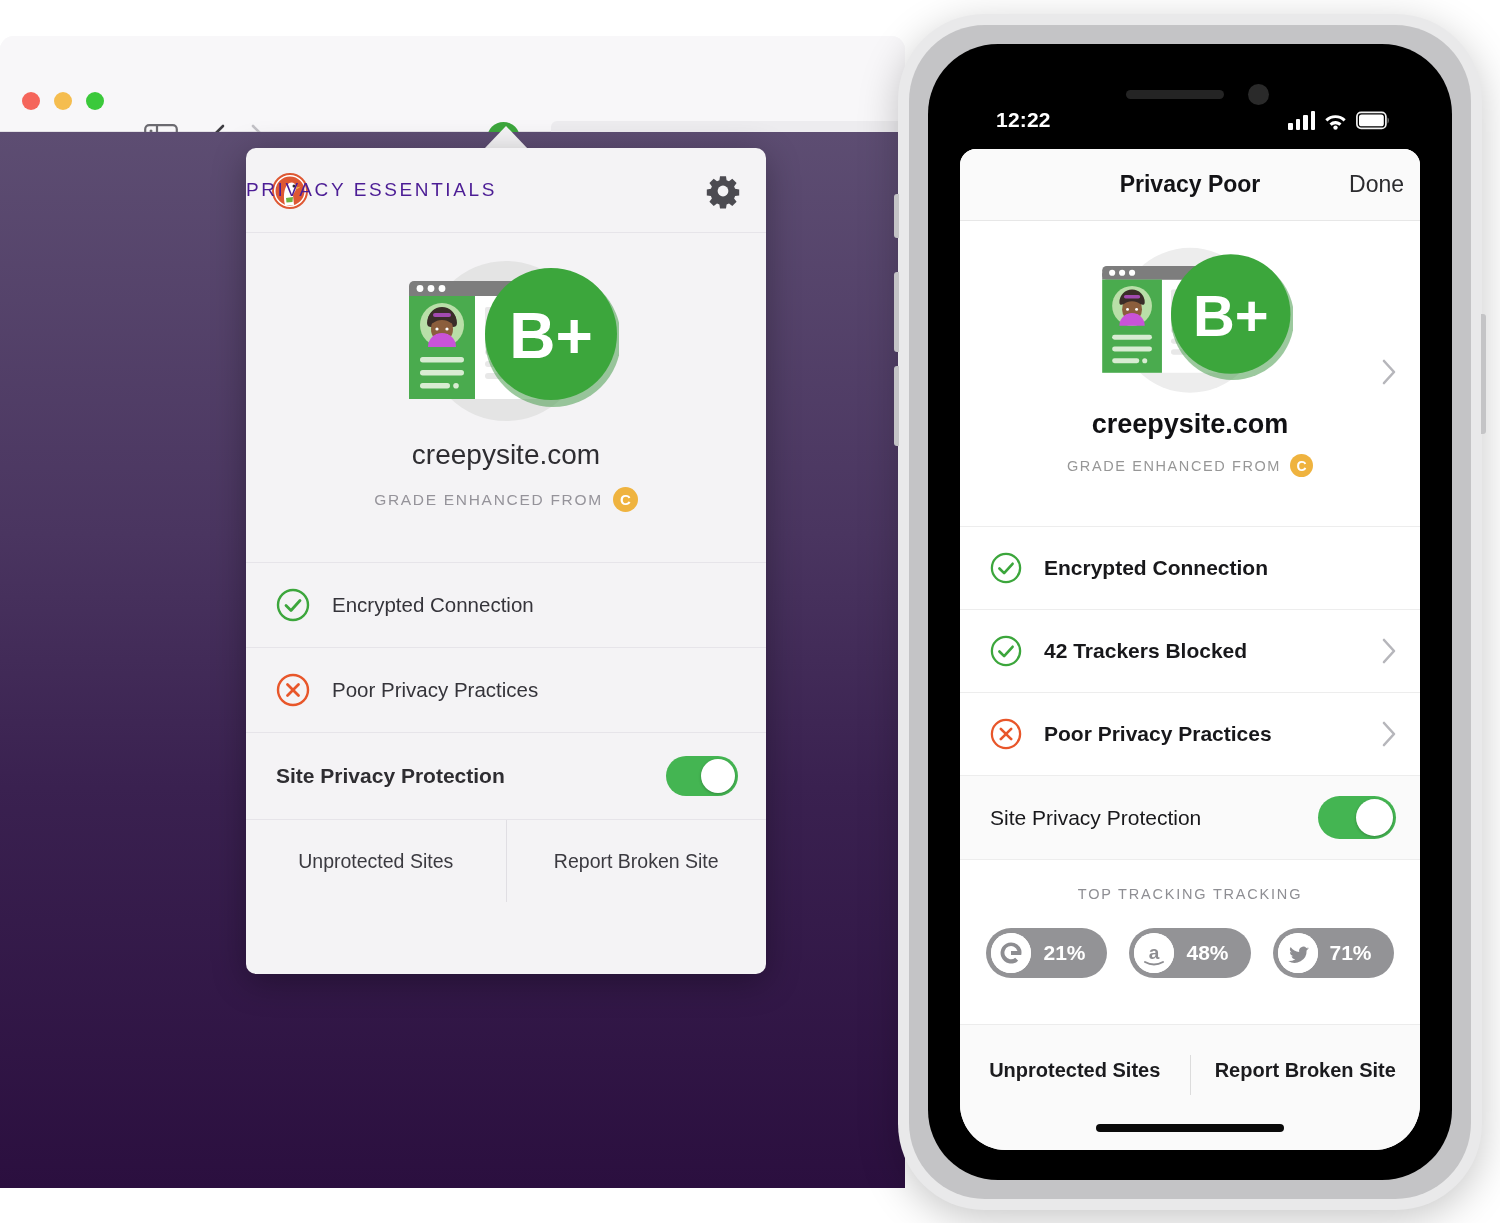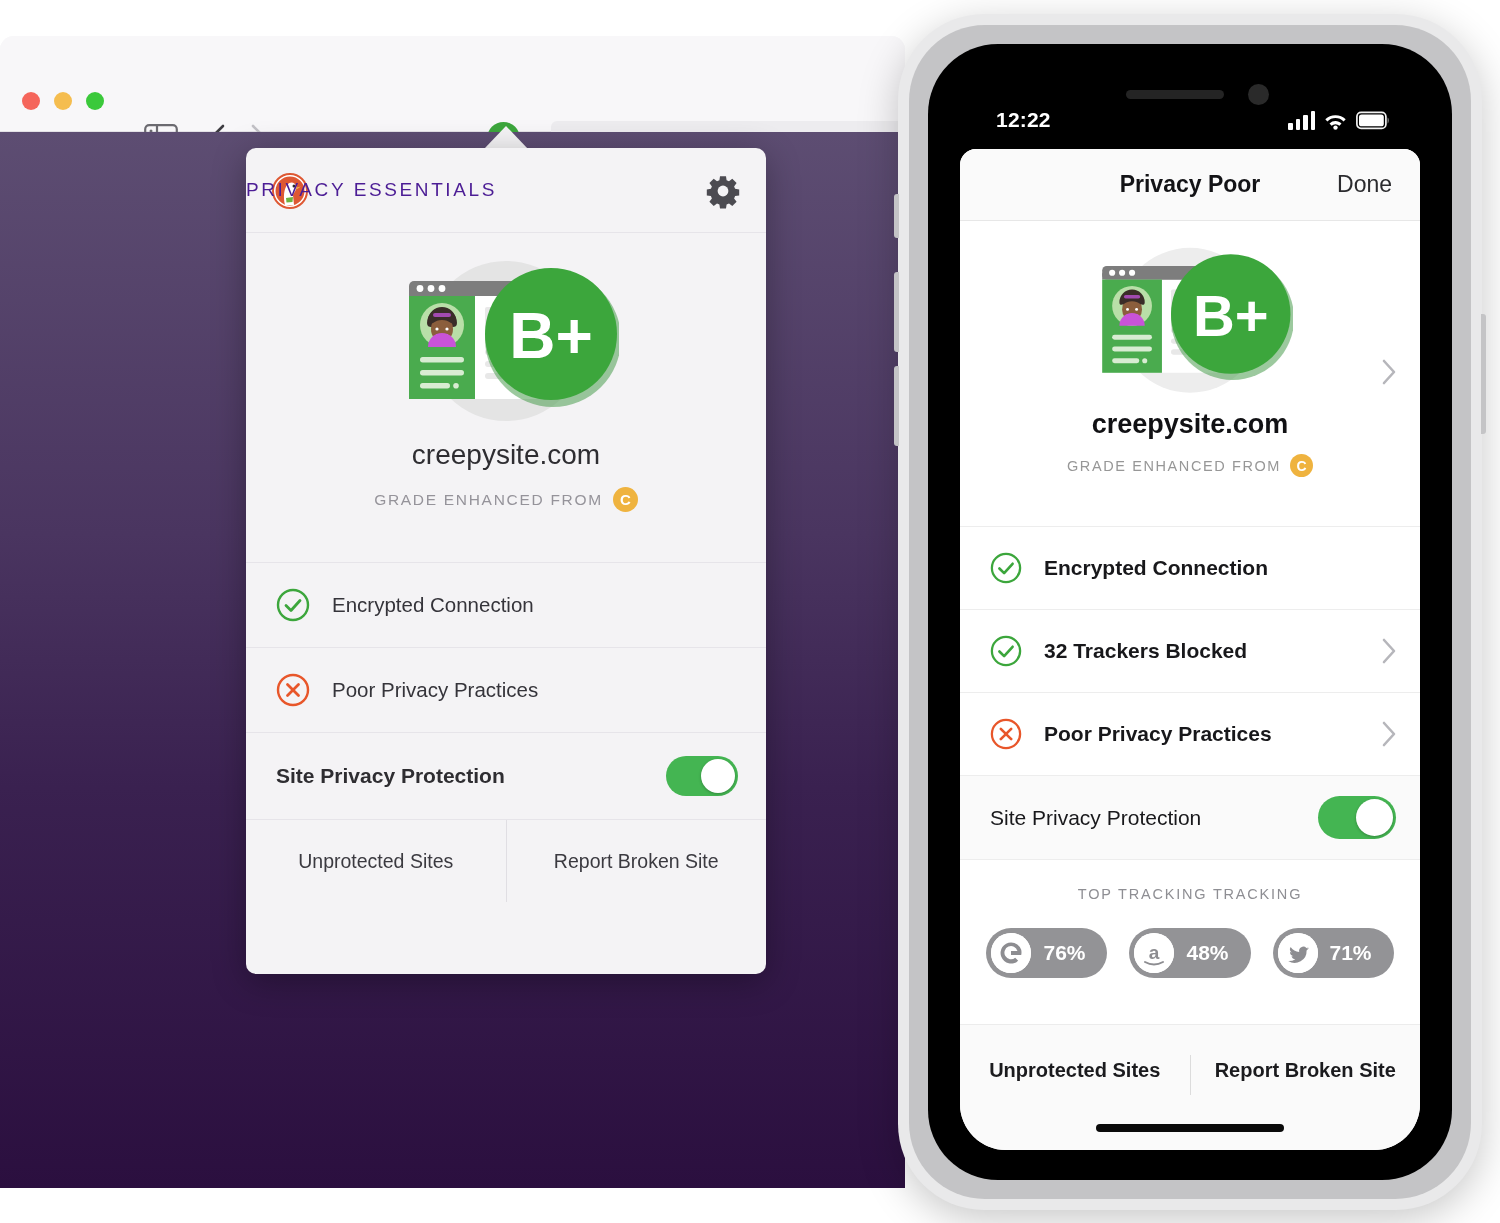--- a/index.html
+++ b/index.html
@@ -186,21 +186,21 @@
   }
   #modal-header {
     height: 72px; position: relative; background: #fafafa;
     border-bottom: 1px solid #e7e7e7;
   }
   #modal-title {
     position: absolute; left: 0; right: 0; top: 22px; text-align: center;
     font-size: 23px; font-weight: bold; color: #131316;
   }
   #modal-done {
-    position: absolute; right: 28px; top: 22px;
+    position: absolute; right: 16px; top: 22px;
     font-size: 23px; color: #2b2b2e;
   }
   #phone-hero {
     height: 306px; position: relative; background: #fff;
     border-bottom: 1px solid #ededed;
   }
   #phone-hero .hero-illo { top: 16px; }
   #phone-site {
     position: absolute; left: 0; right: 0; top: 188px; text-align: center;
     font-size: 27px; font-weight: bold; color: #111114;
@@ -505,21 +505,21 @@
               <span class="lbl">Encrypted Connection</span>
             </div>
 
             <div class="mrow">
               <span class="ico">
                 <svg width="32" height="32" viewBox="0 0 34 34">
                   <circle cx="17" cy="17" r="15" fill="none" stroke="#3ca63c" stroke-width="2.4"></circle>
                   <polyline points="10,17.5 15,22.5 24,12.5" fill="none" stroke="#3ca63c" stroke-width="2.8" stroke-linecap="round" stroke-linejoin="round"></polyline>
                 </svg>
               </span>
-              <span class="lbl">32 Trackers Blocked</span>
+              <span class="lbl">42 Trackers Blocked</span>
               <span style="line-height:0;">
                 <svg width="18" height="30" viewBox="0 0 18 30">
                   <polyline points="4,4 14,15 4,26" fill="none" stroke="#b6b6bb" stroke-width="2.6" stroke-linecap="round" stroke-linejoin="round"></polyline>
                 </svg>
               </span>
             </div>
 
             <div class="mrow">
               <span class="ico">
                 <svg width="32" height="32" viewBox="0 0 34 34">
@@ -547,21 +547,21 @@
               <div id="offenders-title">TOP TRACKING TRACKING</div>
               <div id="offenders-list">
 
                 <div class="offender">
                   <span class="oico">
                     <svg width="40" height="40" viewBox="0 0 40 40">
                       <circle cx="20" cy="20" r="20" fill="#fff"></circle>
                       <path d="M20 9.5a10.5 10.5 0 1 0 7.2 18.2l-3-2.9A6.6 6.6 0 1 1 26.4 18H20v4.1h10.2c.2-.8.3-1.7.3-2.6 0-1-.1-1.9-.3-2.7A10.5 10.5 0 0 0 20 9.5z" fill="#8d8d91"></path>
                     </svg>
                   </span>
-                  <span class="oval">76%</span>
+                  <span class="oval">21%</span>
                 </div>
 
                 <div class="offender">
                   <span class="oico">
                     <svg width="40" height="40" viewBox="0 0 40 40">
                       <circle cx="20" cy="20" r="20" fill="#fff"></circle>
                       <text x="20" y="26" font-family="Liberation Sans, sans-serif" font-size="19" font-weight="bold" fill="#8d8d91" text-anchor="middle">a</text>
                       <path d="M11 29q9 5 18 0" stroke="#8d8d91" stroke-width="2" fill="none" stroke-linecap="round"></path>
                     </svg>
                   </span>

